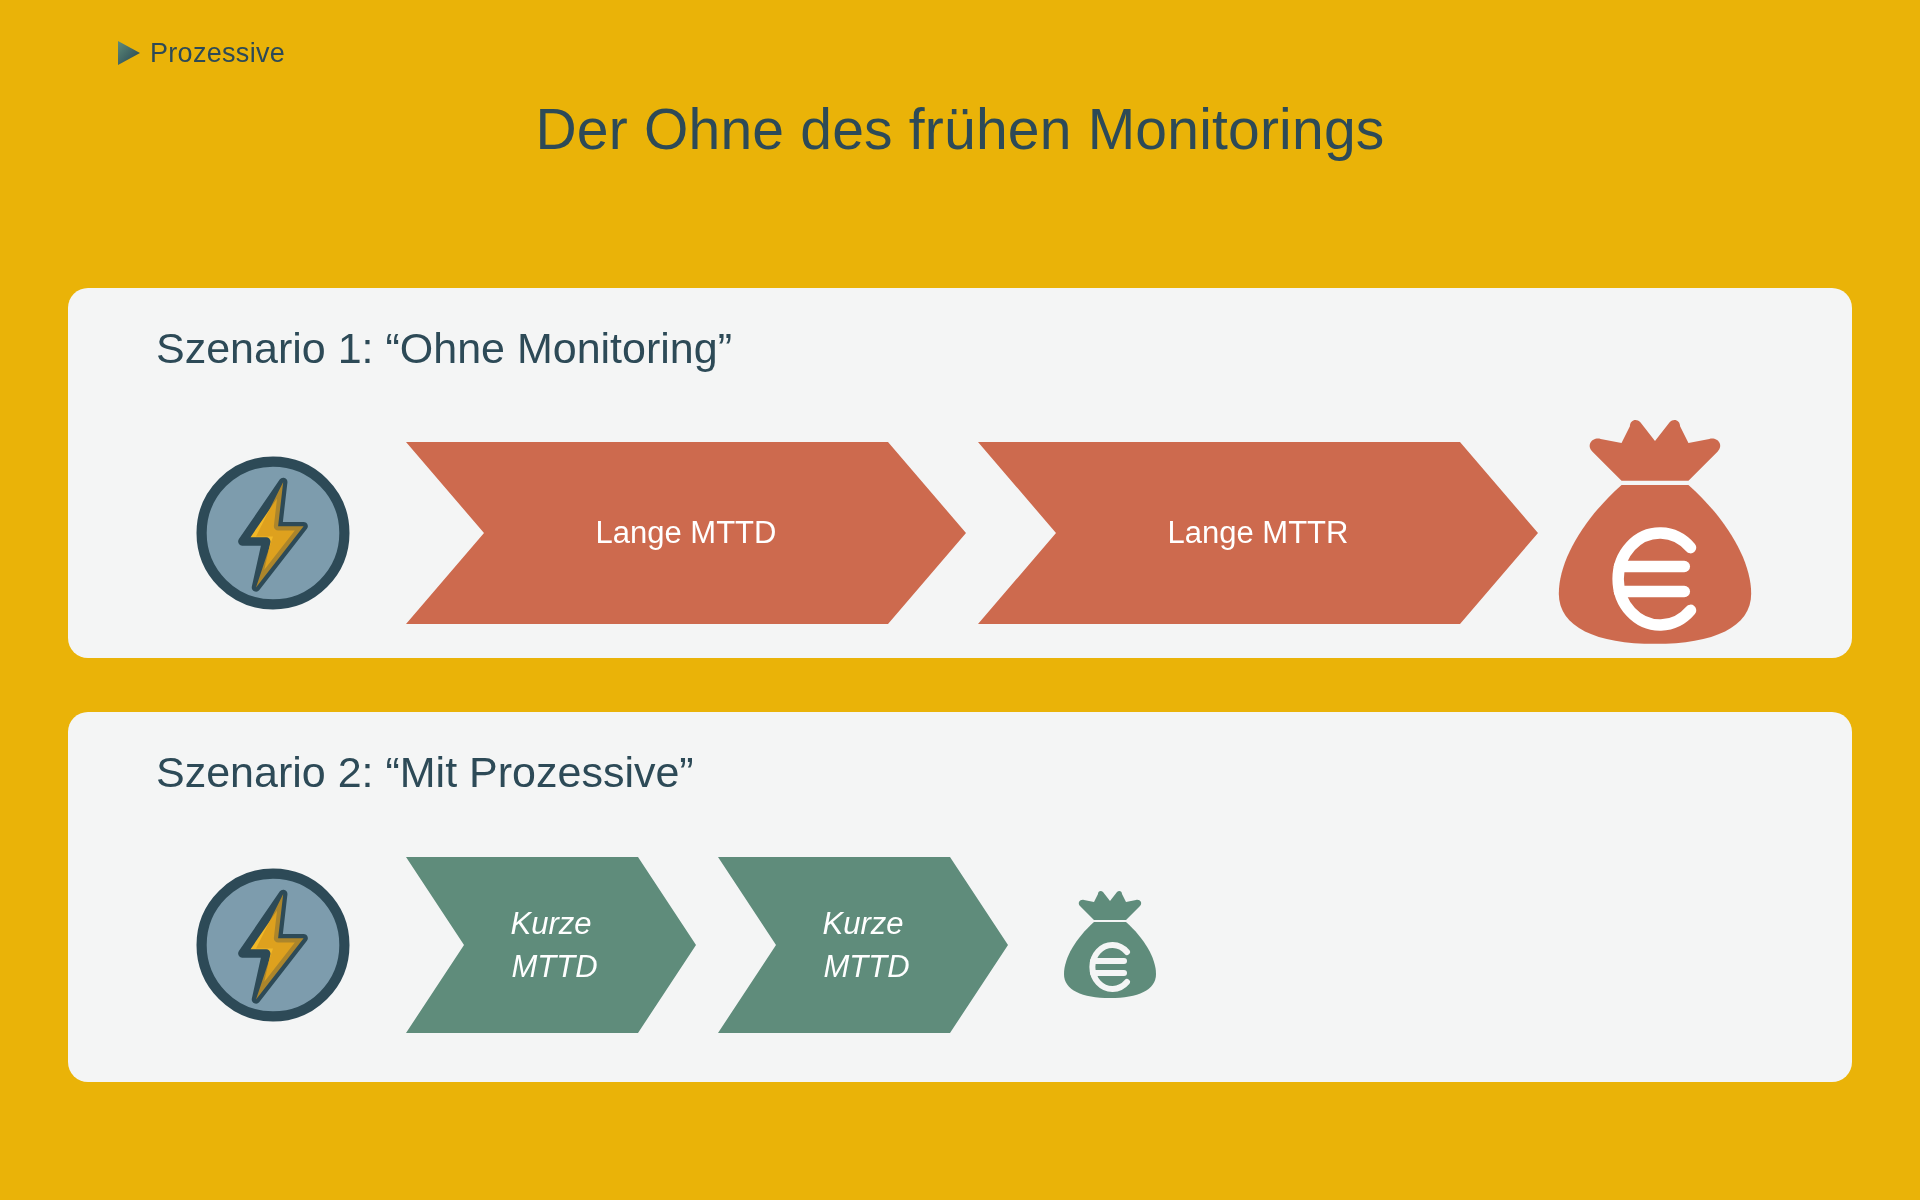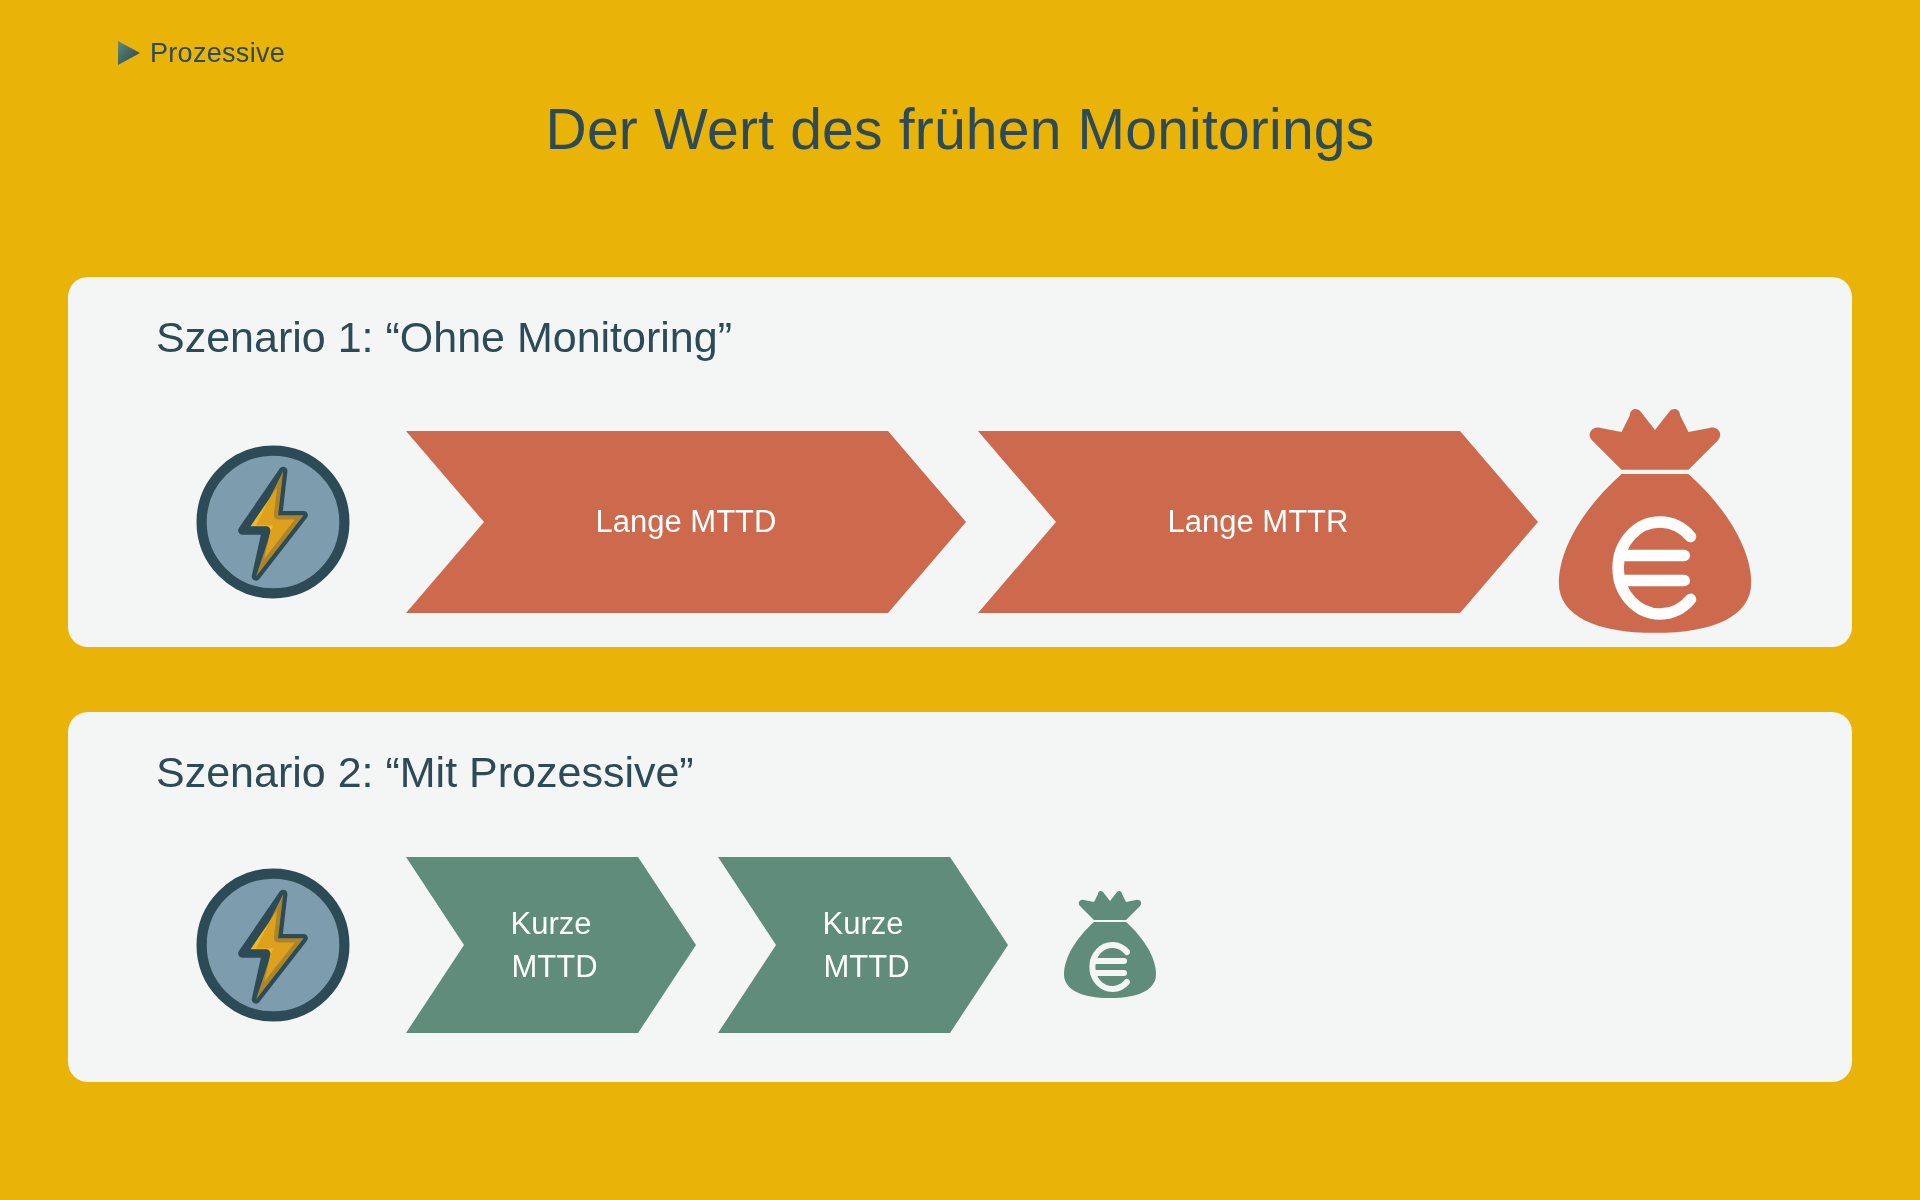--- a/index.html
+++ b/index.html
@@ -52,42 +52,42 @@
   }
 
   
   .card {
     position: absolute;
     left: 68px;
     width: 1784px;
     background: #f4f5f5;
     border-radius: 20px;
   }
-  #card-1 { top: 277px; height: 370px; }
+  #card-1 { top: 288px; height: 370px; }
   #card-2 { top: 712px; height: 370px; }
 
   .card-title {
     position: absolute;
     left: 88px;
     top: 36px;
     font-size: 43px;
     font-weight: 400;
     color: #2d4a57;
     white-space: nowrap;
   }
 
   
   .row {
     position: absolute;
     left: 0;
     display: flex;
     align-items: center;
   }
   #row-1 { top: 130px; left: 120px; }
-  #row-2 { top: 145px; left: 120px; }
+  #row-2 { top: 145px; left: 120px; font-style: italic; }
 
   
   .bolt-badge { display: block; flex: 0 0 auto; }
   #bolt-1 { width: 170px; height: 170px; }
   #bolt-2 { width: 170px; height: 170px; }
 
   
   .chevron {
     position: relative;
     display: flex;
@@ -141,21 +141,21 @@
         <linearGradient id="lg" x1="0" y1="0" x2="1" y2="1">
           <stop offset="0%" stop-color="#5f8c7b"></stop>
           <stop offset="100%" stop-color="#24414f"></stop>
         </linearGradient>
       </defs>
       <path d="M2 3 L2 27 L24 15 Z" fill="url(#lg)"></path>
     </svg>
     <span class="logo-text">Prozessive</span>
   </div>
 
-  <div class="page-title">Der Wert des frühen Monitorings</div>
+  <div class="page-title">Der Ohne des frühen Monitorings</div>
 
   <div class="card" id="card-1">
 
     <div class="card-title">Szenario 1: “Ohne Monitoring”</div>
 
     <div class="row" id="row-1">
 
       <svg class="bolt-badge" id="bolt-1" viewBox="0 0 100 100">
         <circle cx="50" cy="50" r="42" fill="#7d9cad" stroke="#2d4a57" stroke-width="6"></circle>
         <path d="M56 20 L32 55 L46 55 L40 82 L68 46 L53 46 Z" fill="#f2b827" stroke="#2d4a57" stroke-width="5" stroke-linejoin="round"></path>

